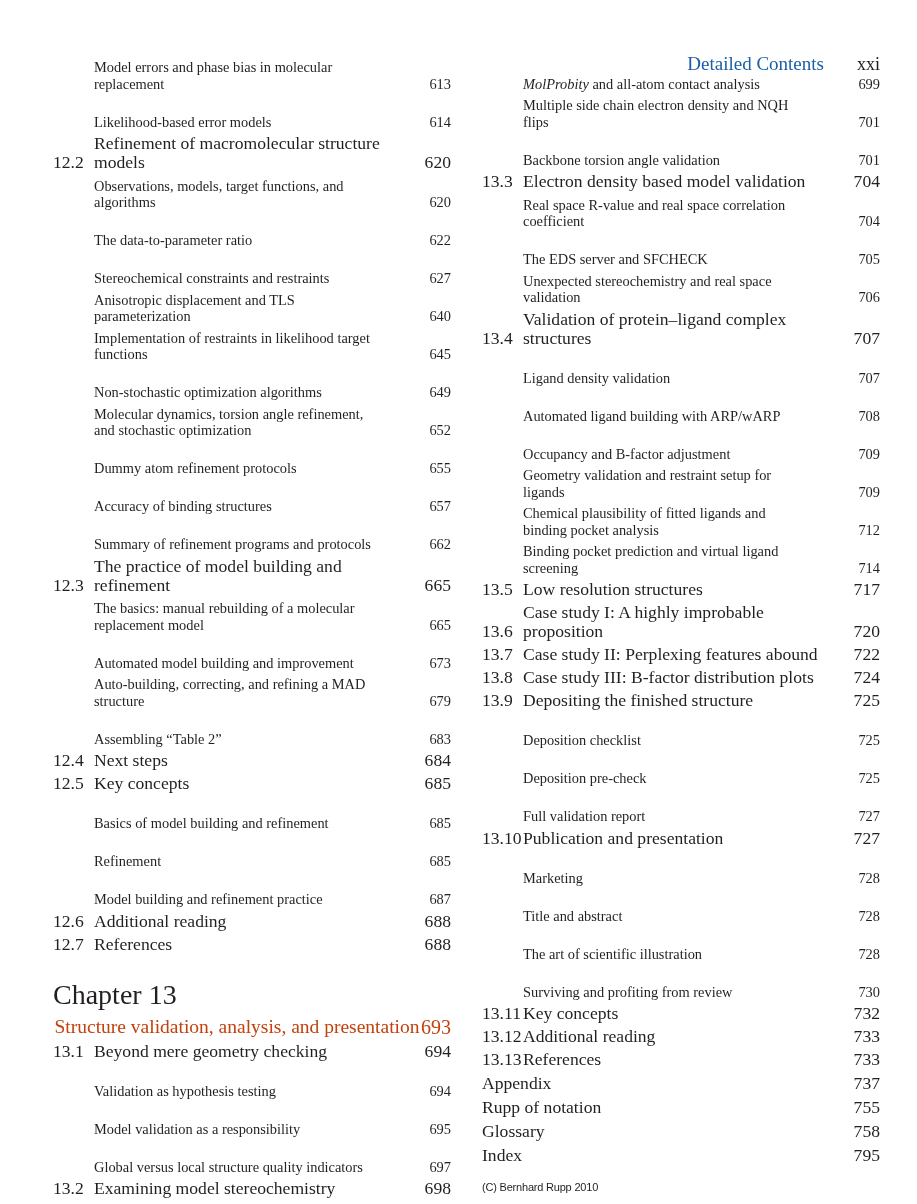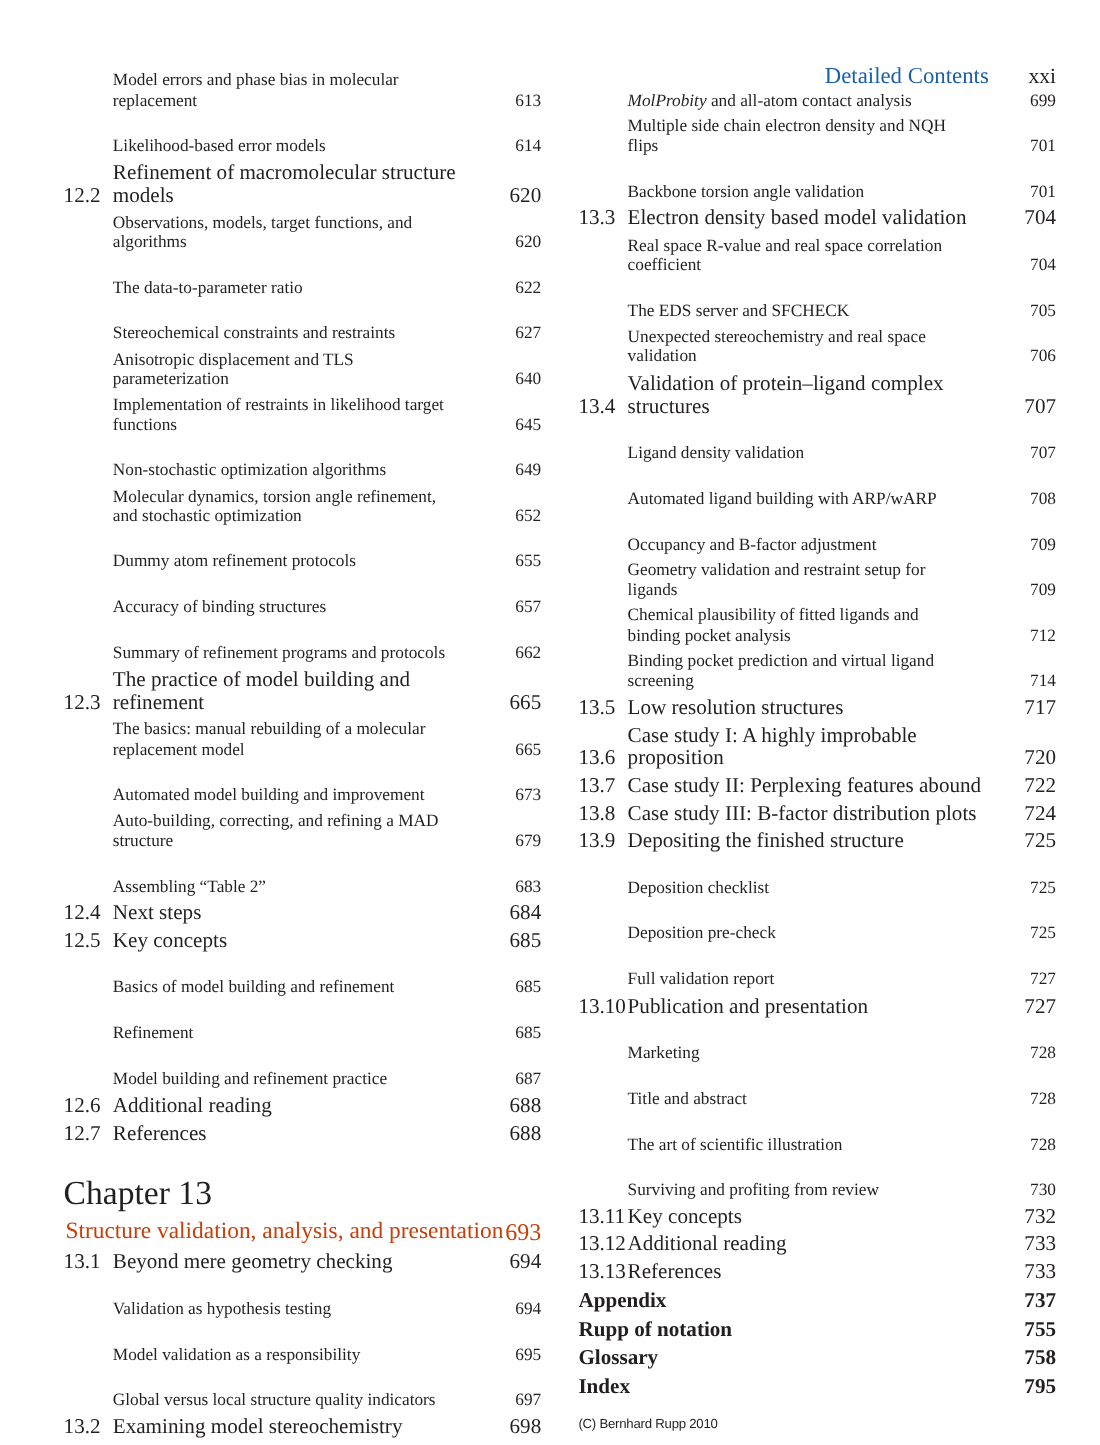--- a/index.html
+++ b/index.html
@@ -10,21 +10,21 @@
   .col { position:absolute; top:54px; }
   .col.left { left:53px; width:398px; }
   .col.right { left:482px; width:398px; }
   .entry { display:flex; align-items:flex-end; position:relative; }
   .entry .num { flex:0 0 41px; }
   .entry .txt { flex:1; }
   .entry .page { text-align:right; white-space:nowrap; padding-left:8px; }
   .sec { font-size:17.6px; line-height:19px; margin-top:4px; margin-bottom:2px; }
   .sub { font-size:14.4px; line-height:16.5px; padding-left:41px; margin-top:1.5px;gap:42px; }
   .sub .page { font-size:14.4px;margin-top:20px; }
-  .top { font-size:17.6px; line-height:19px; margin-top:5px; margin-bottom:2px;font-weight:bold; }
+  .top { font-size:17.6px; line-height:19px; margin-top:5px; margin-bottom:2px; }
   .chap-label { font-size:28px; margin-top:28px; line-height:26px; }
   .chap-title { color:#c2410c; font-size:19.5px; line-height:22px; margin-top:8px; display:flex; align-items:flex-end;text-align:center; }
   .chap-title .txt { flex:1; }
   .chap-title .page { font-size:20px; }
   .copyright { font-family:"Liberation Sans",sans-serif; font-size:11px; margin-top:16px; letter-spacing:-0.2px; }
   i { font-style:italic;text-align:center; }
 </style>
 </head>
 <body>
 

